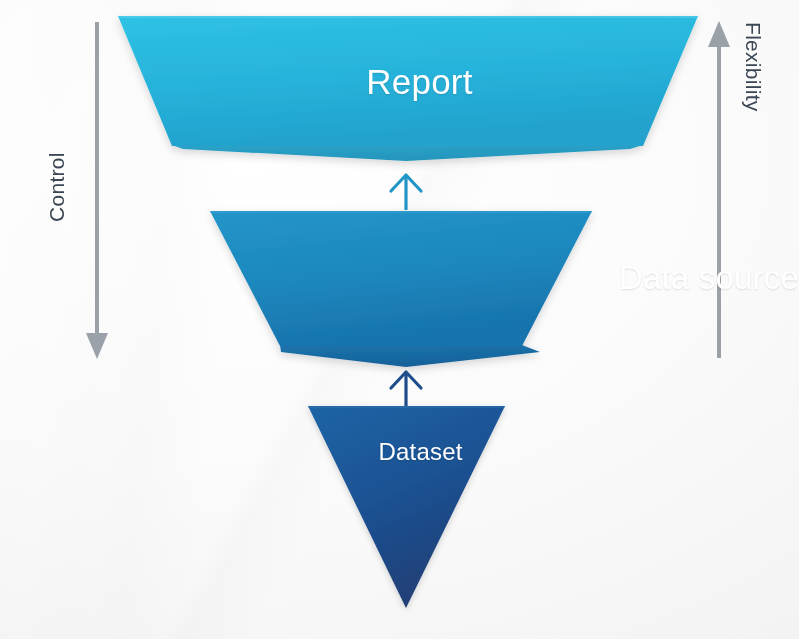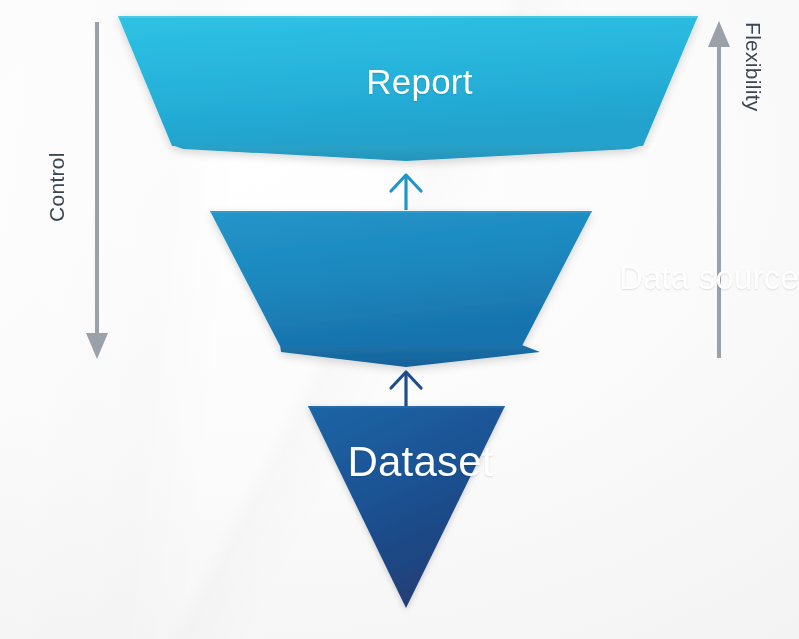--- a/index.html
+++ b/index.html
@@ -47,21 +47,21 @@
     left: 0; right: 0; top: 62px;
     font-size: 35px;
   }
   #label-datasource {
     left: 0; right: 0; top: 259px;
     font-size: 33px;
     text-align: right;
   }
   #label-dataset {
     left: 2px; right: 0; top: 438px;
-    font-size: 42px;
+    font-size: 24px;
   }
   .axis-label {
     position: absolute;
     color: #3a4653;
     font-size: 21px;
     font-weight: 400;
     white-space: nowrap;
     letter-spacing: 0.3px;
     pointer-events: none;
   }

